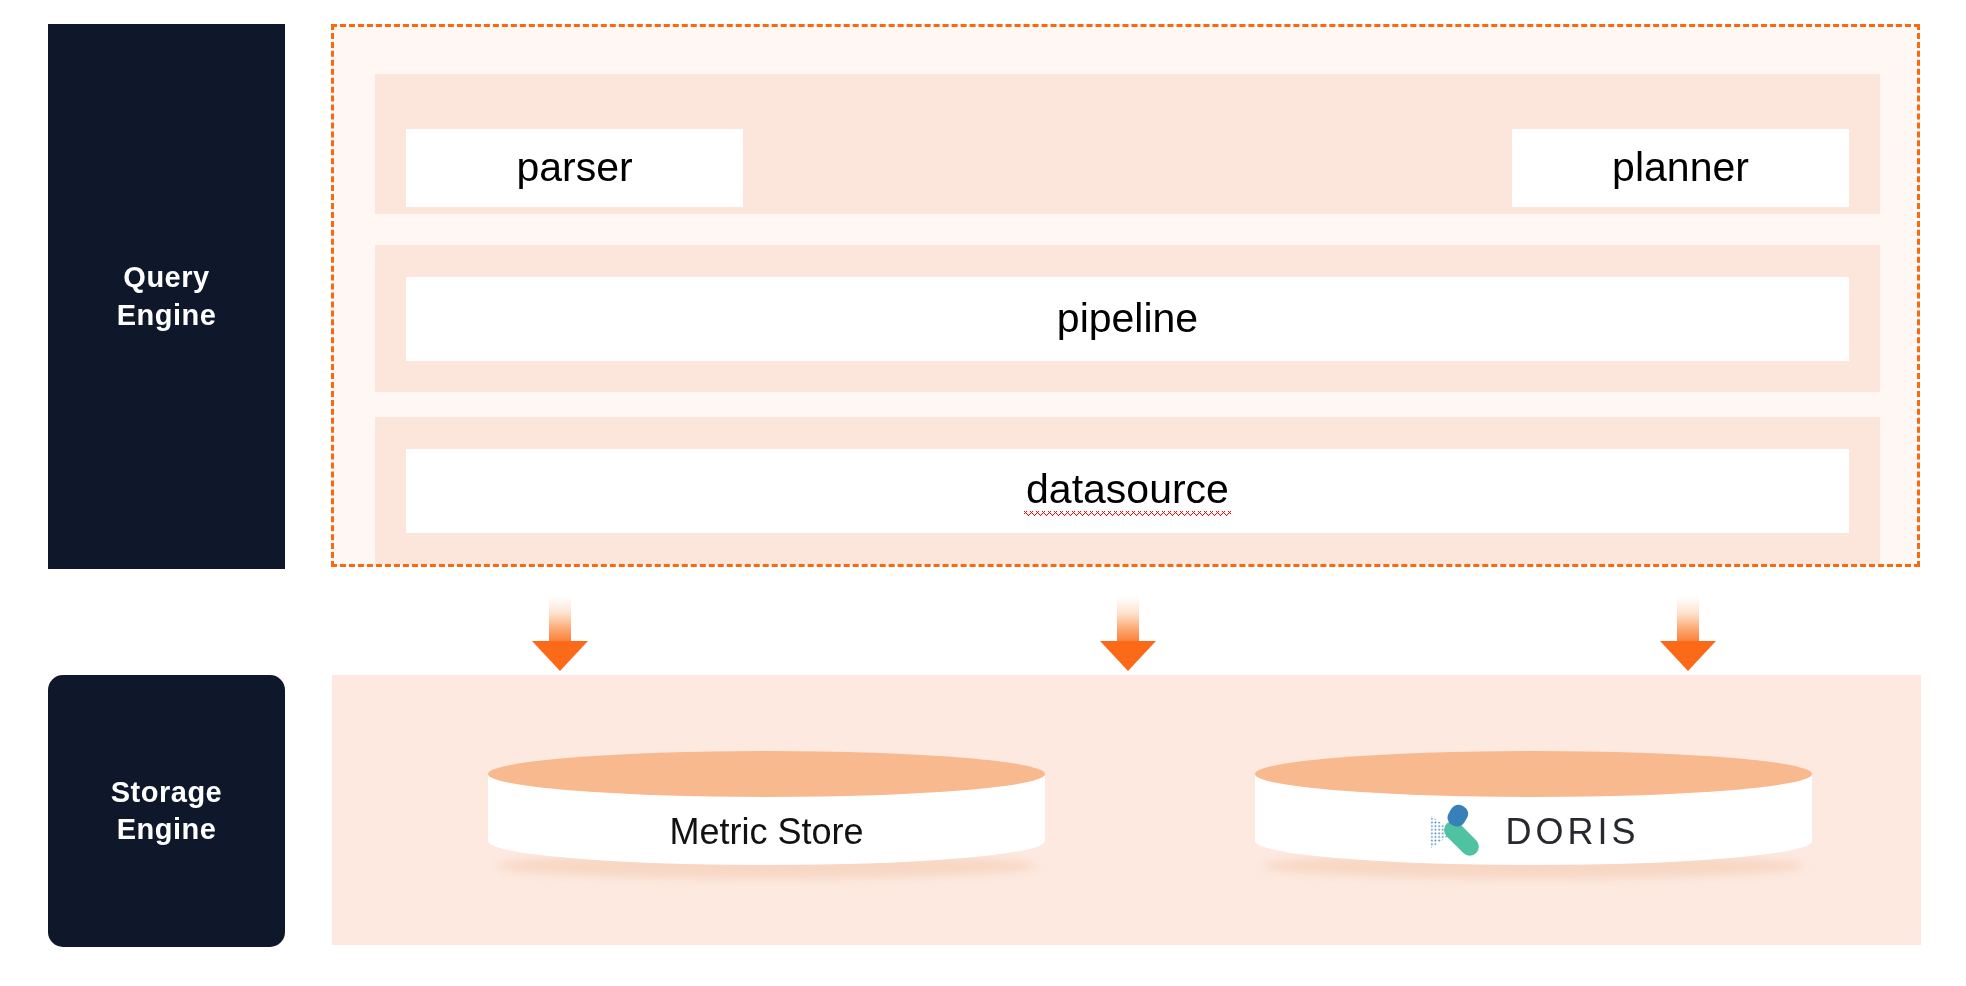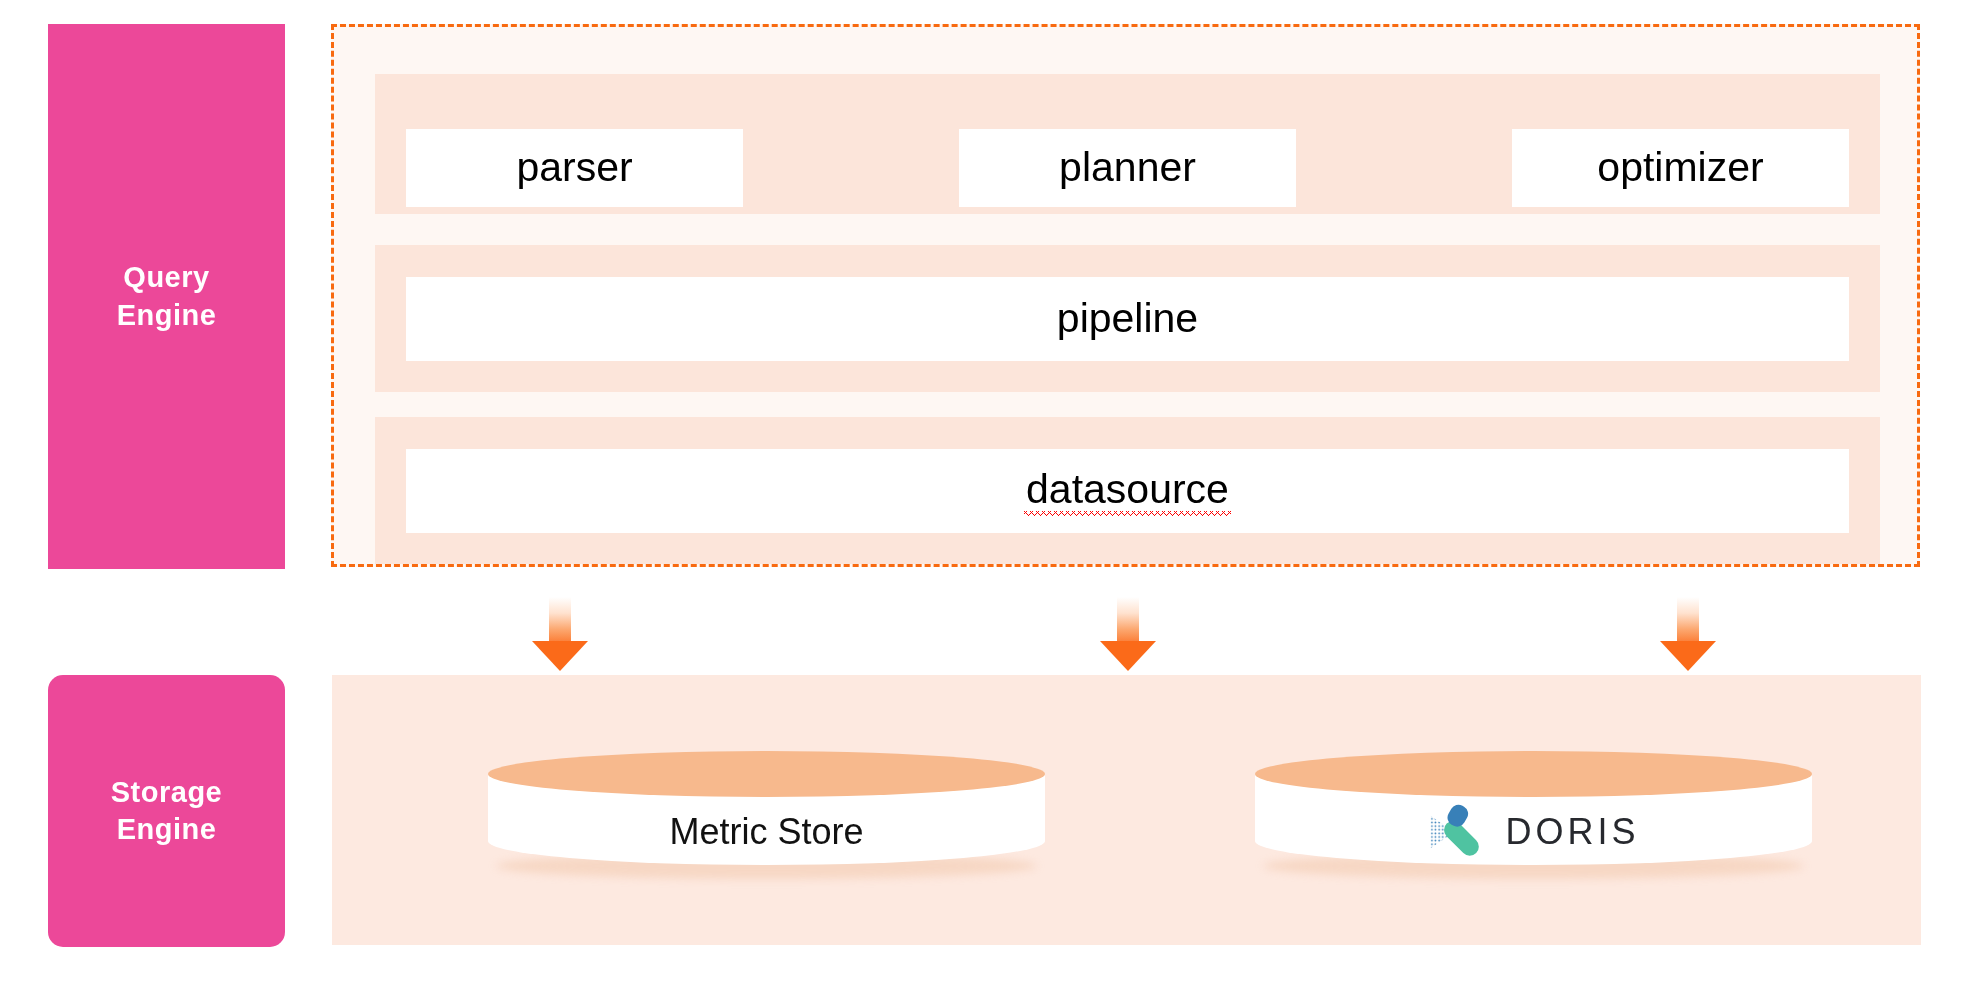--- a/index.html
+++ b/index.html
@@ -17,21 +17,21 @@
     position: relative;
     width: 1966px;
     height: 986px;
     background: #ffffff;
     overflow: hidden;
   }
 
   
   .side-label {
     position: absolute;
-    background: #ec4899;
+    background: #0f172a;
     color: #ffffff;
     font-weight: bold;
     display: flex;
     align-items: center;
     justify-content: center;
     text-align: center;
     line-height: 1.28;
     letter-spacing: 0.5px;
     font-size: 29px;
   }
@@ -259,23 +259,20 @@
   </div>
 
   <div id="query-engine-panel">
 
     <div id="band-components" class="band">
       <div class="white-box">
         <span>parser</span>
       </div>
       <div class="white-box">
         <span>planner</span>
-      </div>
-      <div class="white-box">
-        <span>optimizer</span>
       </div>
     </div>
 
     <div id="band-pipeline" class="band">
       <div class="white-box wide-box">
         <span>pipeline</span>
       </div>
     </div>
 
     <div id="band-datasource" class="band">

